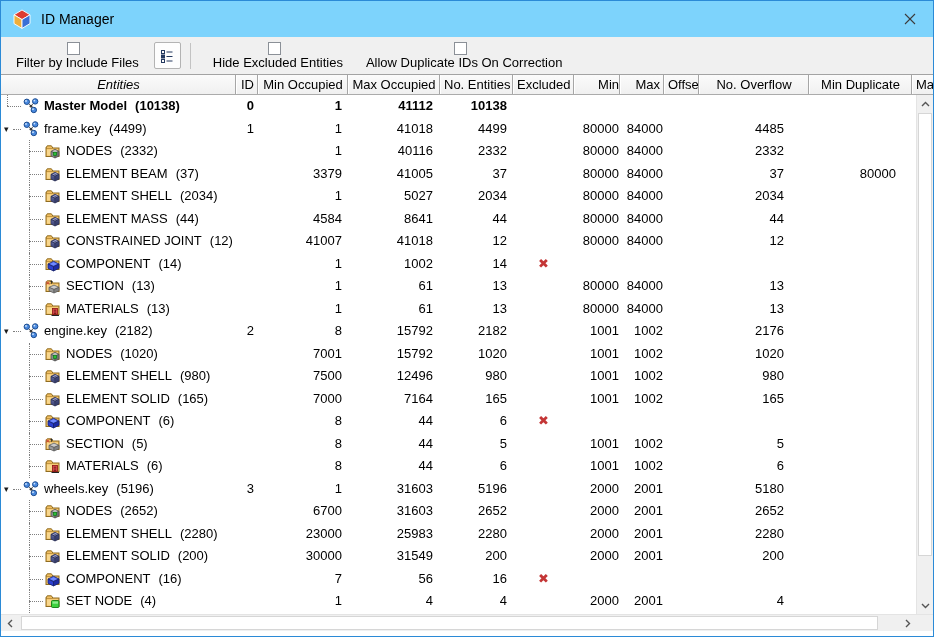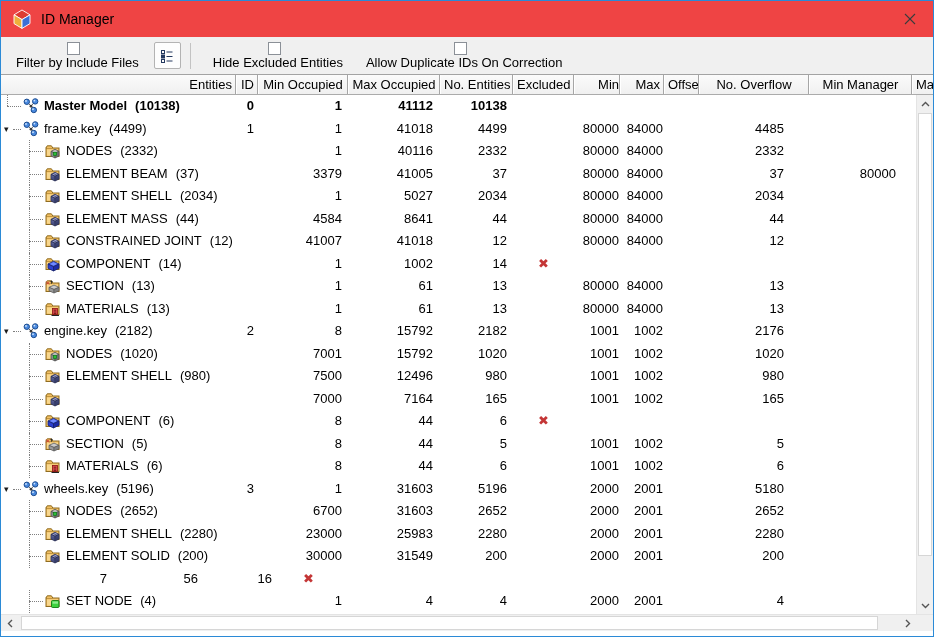--- a/index.html
+++ b/index.html
@@ -3,21 +3,21 @@
 <meta charset="utf-8">
 <style>
   html,body{margin:0;padding:0;background:#fff;}
   *{box-sizing:border-box;}
   .window{
     width:934px;height:637px;border:1px solid #2b8ad6;background:#fff;
     font-family:"Liberation Sans","DejaVu Sans",sans-serif;font-size:13px;color:#000;
     display:flex;flex-direction:column;overflow:hidden;position:relative;
   }
   
-  .titlebar{height:36px;background:#ef4444;display:flex;align-items:center;flex:0 0 36px;}
+  .titlebar{height:36px;background:#7dd3fc;display:flex;align-items:center;flex:0 0 36px;}
   .appicon{width:22px;height:22px;margin:0 8px 0 10px;flex:0 0 22px;}
   .title{font-size:14px;}
   .tspacer{flex:1;}
   .closebtn{width:46px;height:36px;display:flex;align-items:center;justify-content:center;cursor:default;}
   
   .toolbar{height:37px;background:#f0f0f0;display:flex;align-items:center;flex:0 0 37px;}
   .cb{width:13px;height:13px;background:#fff;border:1px solid #8b9097;display:inline-block;flex:0 0 13px;}
   .cbgroup{display:flex;align-items:center;flex-direction:column;}
   .cblbl{margin-left:7px;white-space:nowrap;}
   .g1{margin-left:8px;} .g2{margin-left:23px;} .g3{margin-left:13px;}
@@ -27,21 +27,21 @@
   
   .header{height:21px;flex:0 0 21px;display:flex;background:linear-gradient(#fbfbfb,#f0f0f0);
     border-top:1px solid #a3a3a3;border-bottom:1px solid #ababab;overflow:hidden;width:934px;}
   .hcell{border-right:1px solid #a6a6a6;border-left:1px solid #ffffff;line-height:19px;
     padding:0 3px;white-space:nowrap;overflow:hidden;flex:0 0 auto;}
   .hcell:first-child{border-left:none;}
   
   .col-entities{width:235px;} .col-id{width:22px;} .col-min_occupied{width:90px;} .col-max_occupied{width:92px;}
   .col-no_entities{width:73px;} .col-excluded{width:61px;} .col-min{width:46px;} .col-max{width:44px;}
   .col-offset{width:35px;} .col-no_overflow{width:110px;} .col-min_reserved{width:103px;} .col-max_re{width:60px;}
-  .hcell.col-entities{text-align:right;padding-left:4px;}
+  .hcell.col-entities{text-align:center;padding-left:4px;font-style:italic;}
   .hcell.col-id{text-align:right;}
   .hcell.col-min_occupied,.hcell.col-max_occupied,.hcell.col-no_entities,.hcell.col-offset,
   .hcell.col-no_overflow,.hcell.col-min_reserved{text-align:center;}
   .hcell.col-excluded{text-align:center;}
   .hcell.col-min{text-align:right;padding-right:0;}
   .hcell.col-max{text-align:right;}
   .hcell.col-max_re{text-align:left;}
   
   .body{flex:1;position:relative;background:#fff;overflow:hidden;}
   .rows{margin-right:17px;}
@@ -138,21 +138,21 @@
       <div class="hcell col-entities">Entities</div>
       <div class="hcell col-id">ID</div>
       <div class="hcell col-min_occupied">Min Occupied</div>
       <div class="hcell col-max_occupied">Max Occupied</div>
       <div class="hcell col-no_entities">No. Entities</div>
       <div class="hcell col-excluded">Excluded</div>
       <div class="hcell col-min">Min</div>
       <div class="hcell col-max">Max</div>
       <div class="hcell col-offset">Offset</div>
       <div class="hcell col-no_overflow">No. Overflow</div>
-      <div class="hcell col-min_reserved">Min Manager</div>
+      <div class="hcell col-min_reserved">Min Duplicate</div>
       <div class="hcell col-max_re">Max Re</div>
     </div>
 
   <div class="body">
     <div class="rows">
         <div class="trow bold">
           <div class="cell col-entities">
             <span class="stub"></span>
             <span class="ticon">
               <svg width="16" height="16" viewBox="0 0 16 16">
@@ -549,20 +549,21 @@
                 <path d="M1 5 l1.2-2.2 h4.2 l1.4 2.2" fill="#f2bf62" stroke="#8f6c20"></path>
                 <rect x="2" y="6.5" width="11" height="6" fill="#f8d78e"></rect>
                 <polygon points="6,8.3 10,6.3 14,8.3 10,10.3" fill="#9aa0cf" stroke="#2c3157" stroke-width="0.8"></polygon>
                 <polygon points="6,8.3 10,10.3 10,15 6,13" fill="#565d94" stroke="#2c3157" stroke-width="0.8"></polygon>
                 <polygon points="14,8.3 10,10.3 10,15 14,13" fill="#3f4678" stroke="#2c3157" stroke-width="0.8"></polygon>
                 <line x1="8" y1="7.3" x2="12" y2="9.3" stroke="#2c3157" stroke-width="0.6"></line>
                 <line x1="8" y1="11.3" x2="8" y2="14" stroke="#2c3157" stroke-width="0.6"></line>
                 <line x1="12" y1="11.3" x2="12" y2="14" stroke="#2c3157" stroke-width="0.6"></line>
               </svg>
             </span>
+            <span class="lbl">ELEMENT SOLID<span class="cnt">(165)</span></span>
           </div>
           <div class="cell col-id"></div>
           <div class="cell col-min_occupied">7000</div>
           <div class="cell col-max_occupied">7164</div>
           <div class="cell col-no_entities">165</div>
           <div class="cell col-excluded"></div>
           <div class="cell col-min">1001</div>
           <div class="cell col-max">1002</div>
           <div class="cell col-offset"></div>
           <div class="cell col-no_overflow">165</div>
@@ -768,20 +769,35 @@
           <div class="cell col-no_entities">200</div>
           <div class="cell col-excluded"></div>
           <div class="cell col-min">2000</div>
           <div class="cell col-max">2001</div>
           <div class="cell col-offset"></div>
           <div class="cell col-no_overflow">200</div>
           <div class="cell col-min_reserved"></div>
           <div class="cell col-max_re"></div>
         </div>
         <div class="trow">
+          <div class="cell col-entities">
+            <span class="guide"></span>
+            <span class="ticon">
+              <svg width="16" height="16" viewBox="0 0 16 16">
+                <rect x="1" y="5" width="13" height="8.5" fill="#f2bf62" stroke="#8f6c20"></rect>
+                <path d="M1 5 l1.2-2.2 h4.2 l1.4 2.2" fill="#f2bf62" stroke="#8f6c20"></path>
+                <rect x="2" y="6.5" width="11" height="6" fill="#f8d78e"></rect>
+                <polygon points="3,8 8.5,5.3 14,8 8.5,10.7" fill="#4a66f0" stroke="#16226e" stroke-width="0.8"></polygon>
+                <polygon points="3,8 8.5,10.7 8.5,15 3,12.3" fill="#2c3fd0" stroke="#16226e" stroke-width="0.8"></polygon>
+                <polygon points="14,8 8.5,10.7 8.5,15 14,12.3" fill="#1d2ba8" stroke="#16226e" stroke-width="0.8"></polygon>
+                <polygon points="5,7.9 8.5,6.2 12,7.9 8.5,9.6" fill="#7c94ff" opacity="0.8"></polygon>
+              </svg>
+            </span>
+            <span class="lbl">COMPONENT<span class="cnt">(16)</span></span>
+          </div>
           <div class="cell col-id"></div>
           <div class="cell col-min_occupied">7</div>
           <div class="cell col-max_occupied">56</div>
           <div class="cell col-no_entities">16</div>
           <div class="cell col-excluded"><span class="xmark">✖</span></div>
           <div class="cell col-min"></div>
           <div class="cell col-max"></div>
           <div class="cell col-offset"></div>
           <div class="cell col-no_overflow"></div>
           <div class="cell col-min_reserved"></div>

